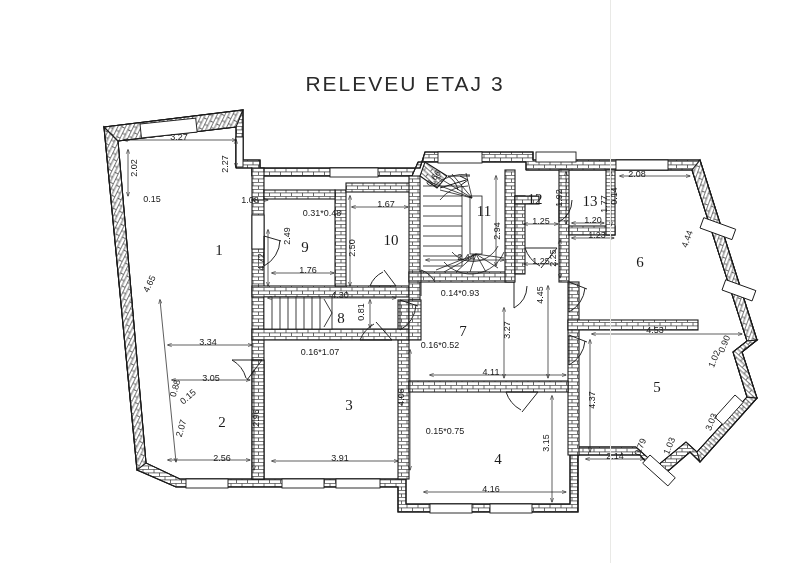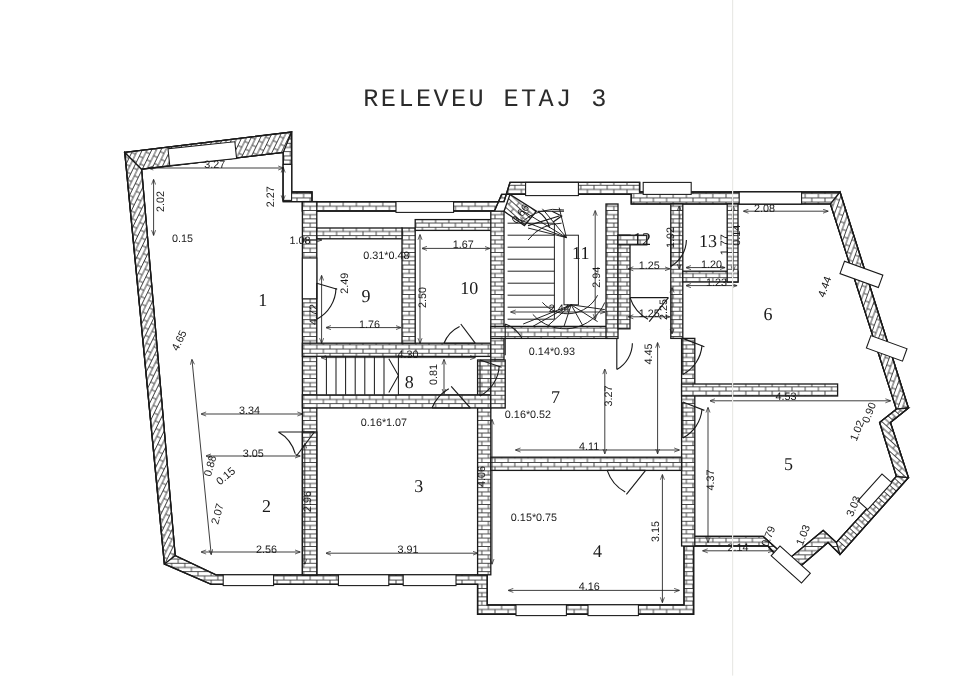--- a/index.html
+++ b/index.html
@@ -8,21 +8,21 @@
     background:#ffffff;
     font-family:"Liberation Serif", serif;
     overflow:hidden;
     position:relative;
   }
   #sheet{position:absolute;left:0;top:0;width:810px;height:563px;}
   .title{
     position:absolute;
     left:0;top:72px;width:810px;
     text-align:center;
-    font-family:Liberation Mono, monospace;
+    font-family:Liberation Sans, sans-serif;
     font-size:21px;
     letter-spacing:2.0px;
     color:#2b2b2b;
     white-space:pre;
   }
   
   .scanline{
     position:absolute;top:0;width:1px;height:563px;
     background:#e9e9e6;
   }

